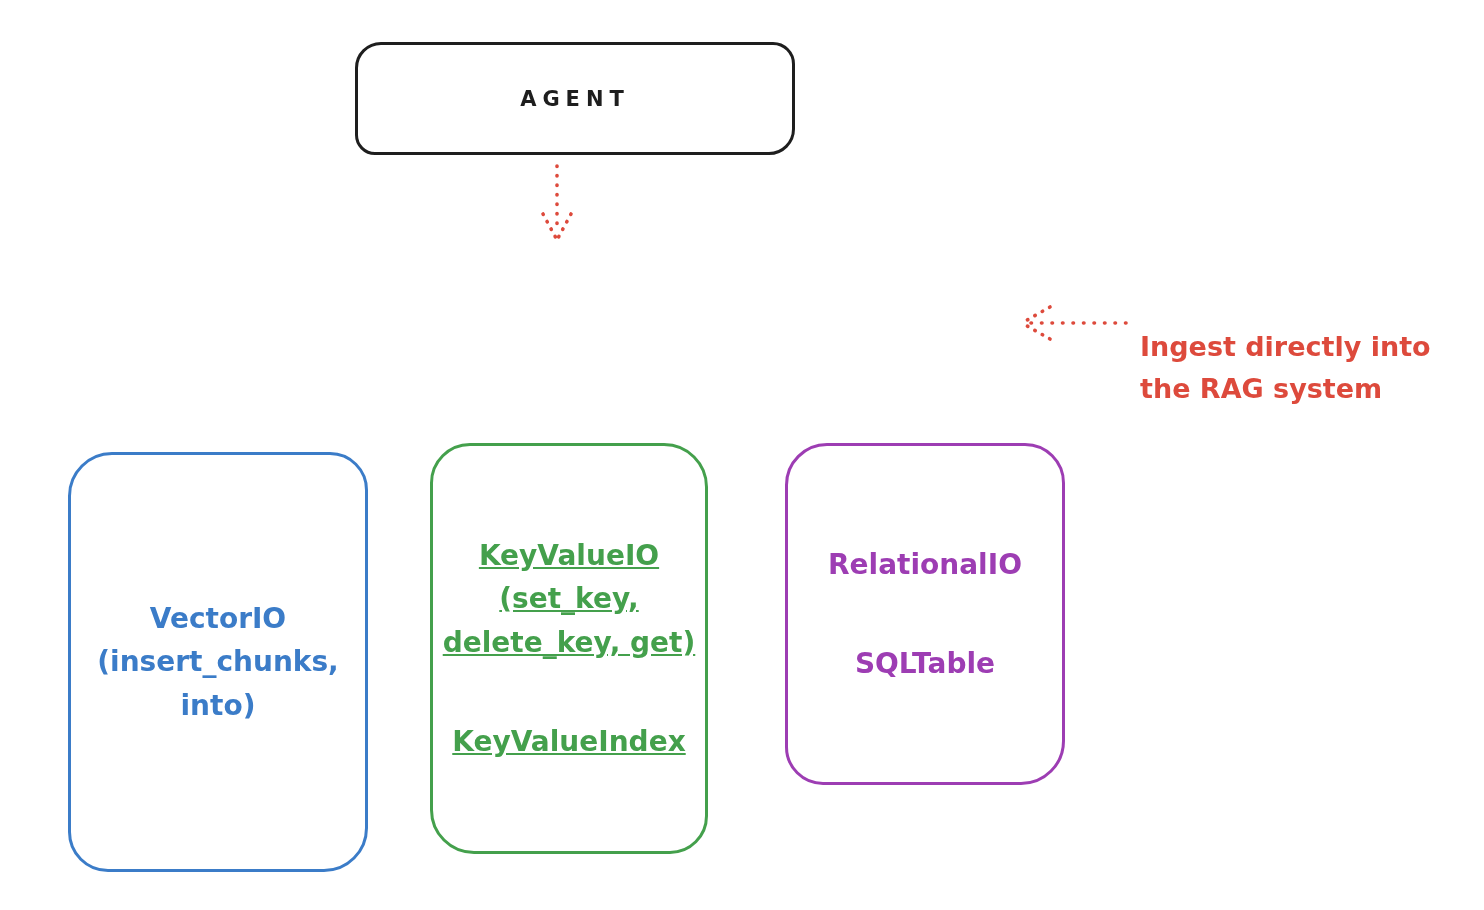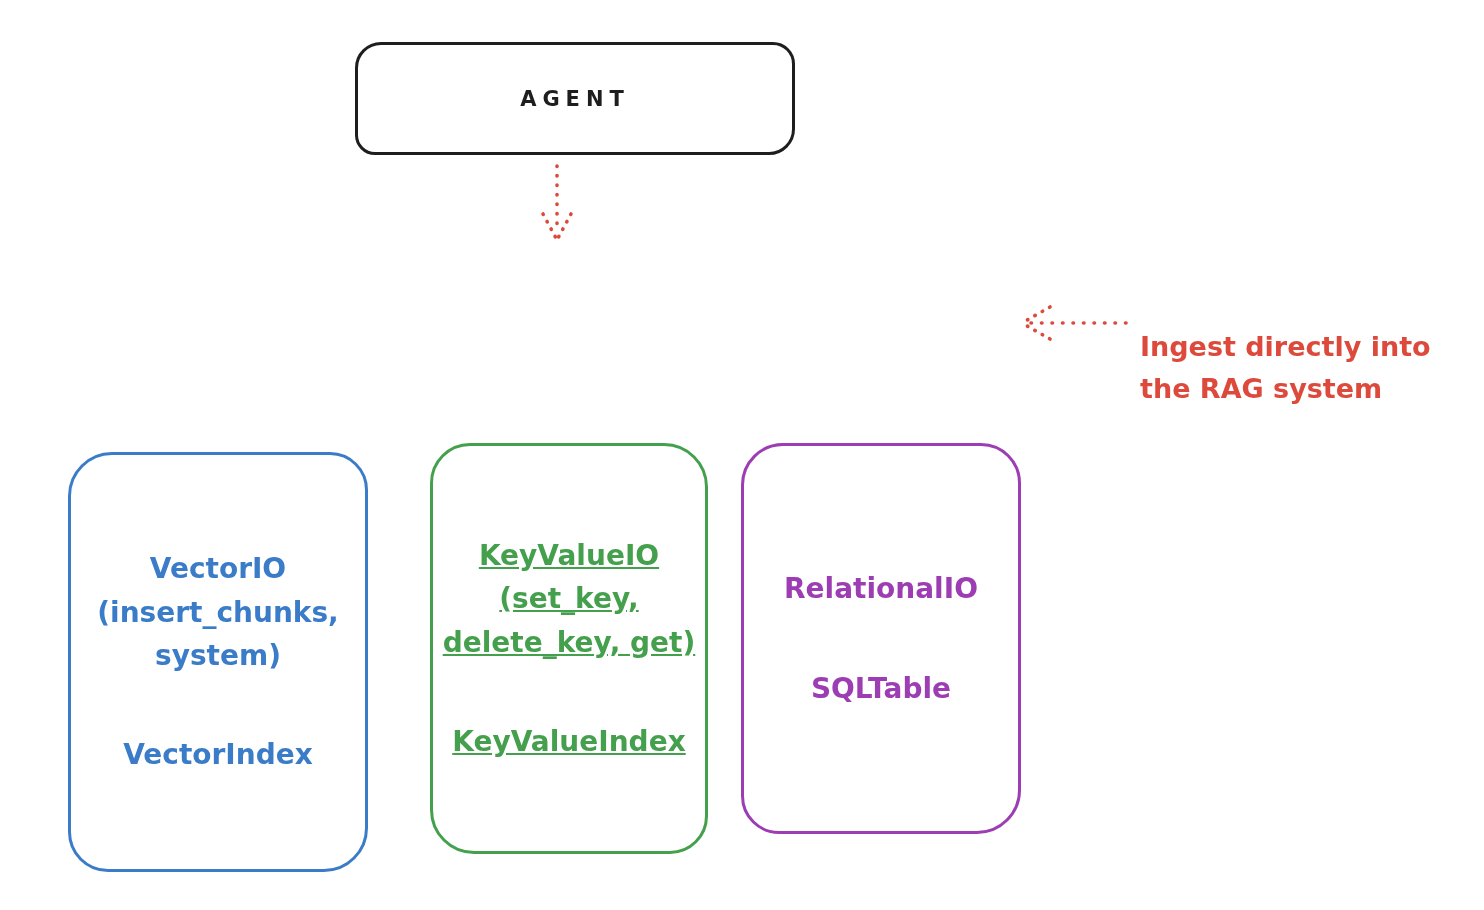--- a/index.html
+++ b/index.html
@@ -54,21 +54,21 @@
     border: 3.5px solid var(--blue); border-radius: 44px 38px 44px 40px;
     color: var(--blue);
   }
   .store-green {
     left: 430px; top: 443px; width: 278px; height: 411px;
     border: 3.5px solid var(--green); border-radius: 40px 44px 38px 44px;
     color: var(--green);
     text-decoration: underline;
   }
   .store-purple {
-    left: 741px; top: 443px; width: 280px; height: 391px;
+    left: 785px; top: 443px; width: 280px; height: 342px;
     border: 3.5px solid var(--purple); border-radius: 42px 40px 44px 38px;
     color: var(--purple);
   }
   .index-label { margin-top: 56px; }
 
   .arrow {
     position: absolute;
     color: var(--red);
   }
   .arrow-down   { left: 536px;  top: 160px; }
@@ -106,22 +106,21 @@
   </svg>
 
   <div class="annotation">
     <div>Ingest directly into</div>
     <div>the RAG system</div>
   </div>
 
   <div class="node store-node store-blue">
     <div>VectorIO</div>
     <div>(insert_chunks,</div>
-    <div>system)</div>
-    <div class="index-label">VectorIndex</div>
+    <div>into)</div>
   </div>
 
   <div class="node store-node store-green">
     <div>KeyValueIO</div>
     <div>(set_key,</div>
     <div>delete_key, get)</div>
     <div class="index-label">KeyValueIndex</div>
   </div>
 
   <div class="node store-node store-purple">

